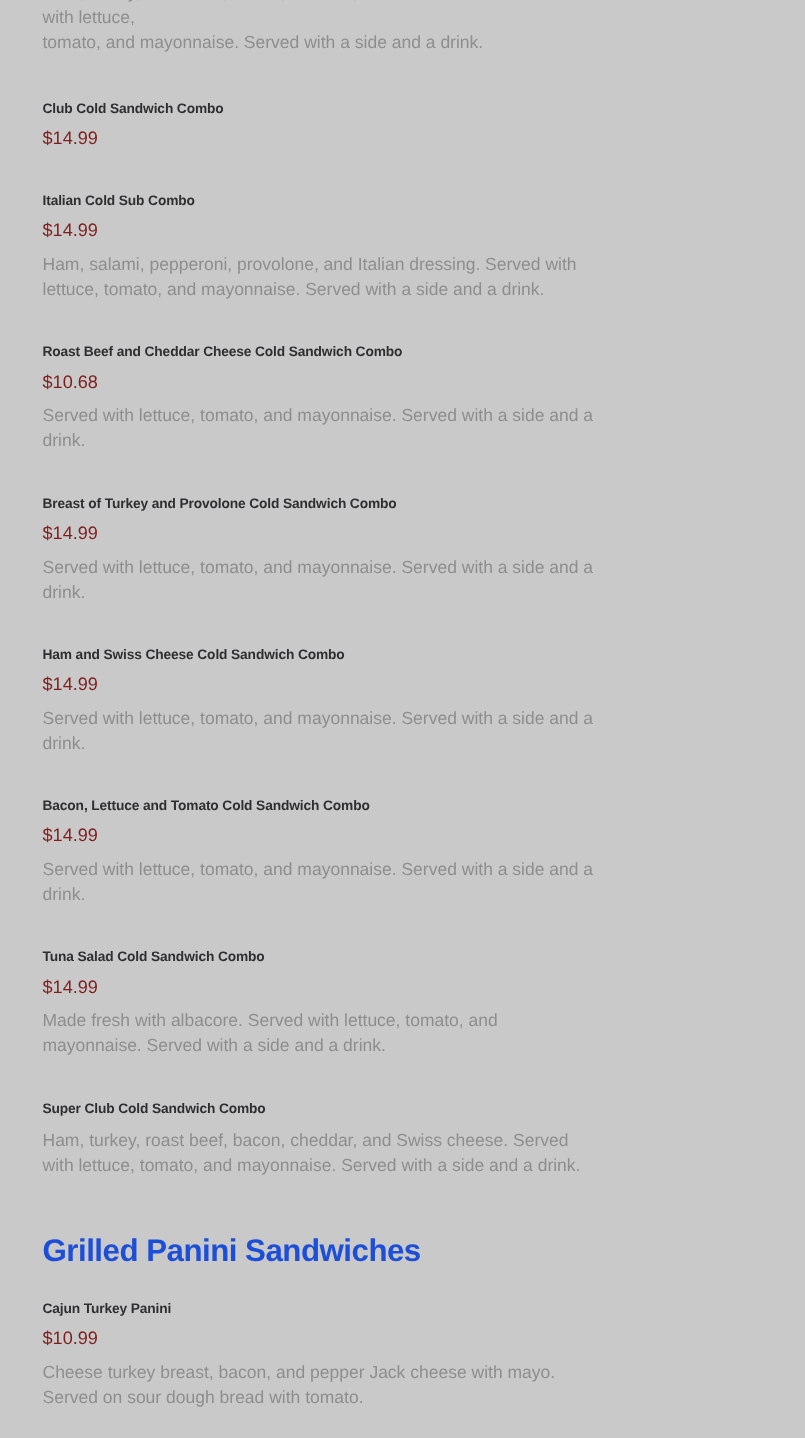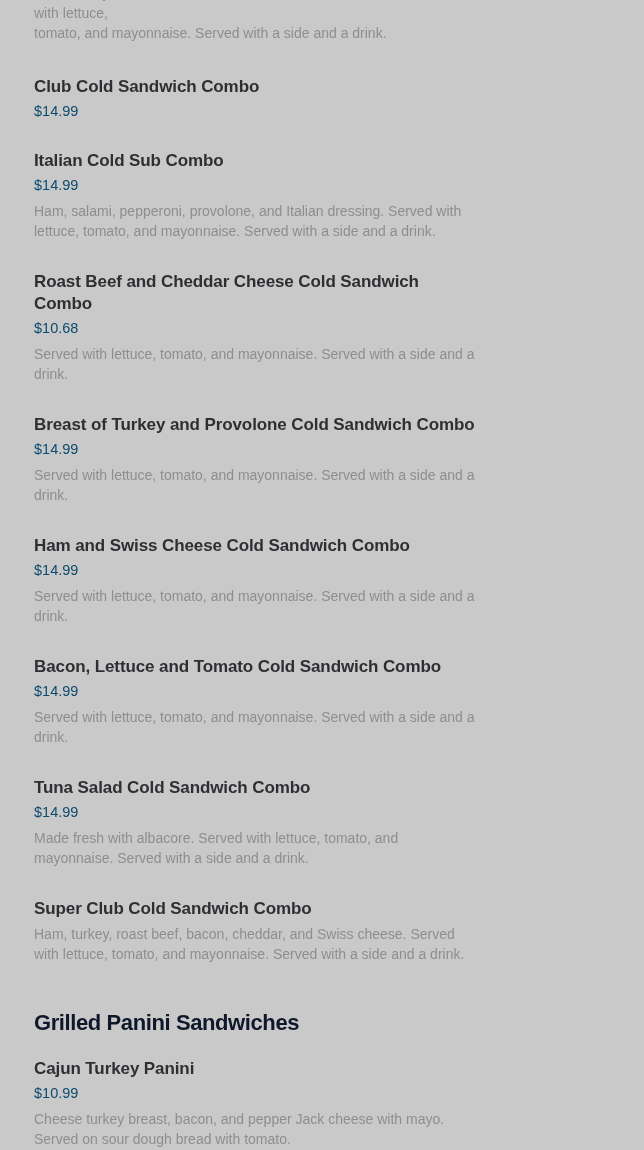--- a/index.html
+++ b/index.html
@@ -20,48 +20,48 @@
     box-sizing: border-box;
     background: #c9c9c9;
   }
   .partial-desc {
     margin-top: -17px;
     margin-bottom: 33px;
   }
   .clip-line { display: block; }
   .item { margin-bottom: 30px; }
   .item-title {
-    font-size: 17px;
+    font-size: 11px;
     line-height: 22px;
     font-weight: 700;
     letter-spacing: -0.1px;
     color: #2e2f32;
     margin: 0 0 4px 0;
   }
   .item-price {
     font-size: 14.5px;
     line-height: 18px;
     font-weight: 400;
-    color: #0c4a6e;
+    color: #7f1d1d;
     margin: 0 0 7px 0;
   }
   .item-desc {
     font-size: 14px;
     line-height: 20px;
     font-weight: 400;
     color: #8e8e8e;
     margin: 0;
     max-width: 578px;
   }
   .section-title {
-    font-size: 22px;
+    font-size: 25px;
     line-height: 30px;
     font-weight: 700;
     letter-spacing: -0.4px;
-    color: #0f172a;
+    color: #1d4ed8;
     margin: 44px 0 20px 0;
   }
 </style>
 </head>
 <body>
 
 <div class="page">
 
   <div class="partial-desc">
     <p class="item-desc">

